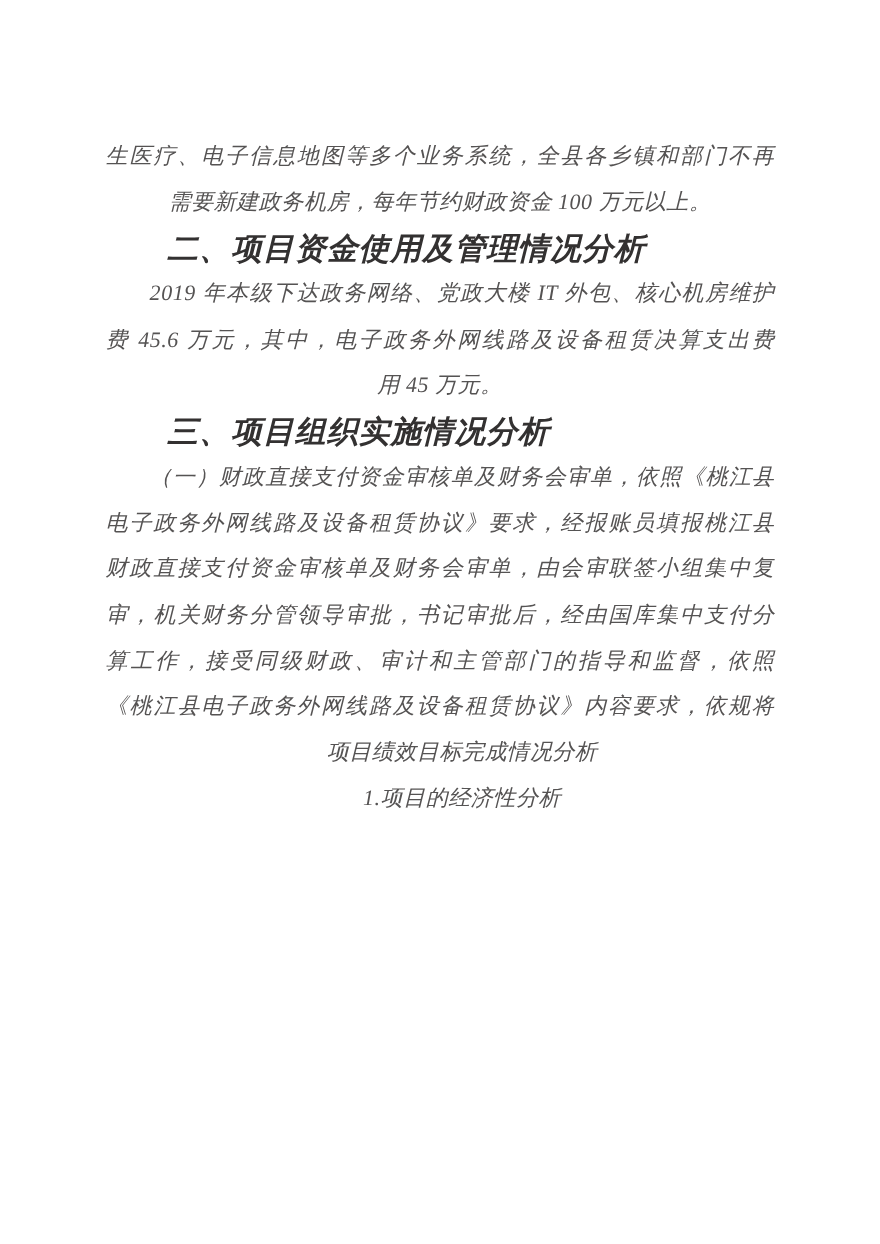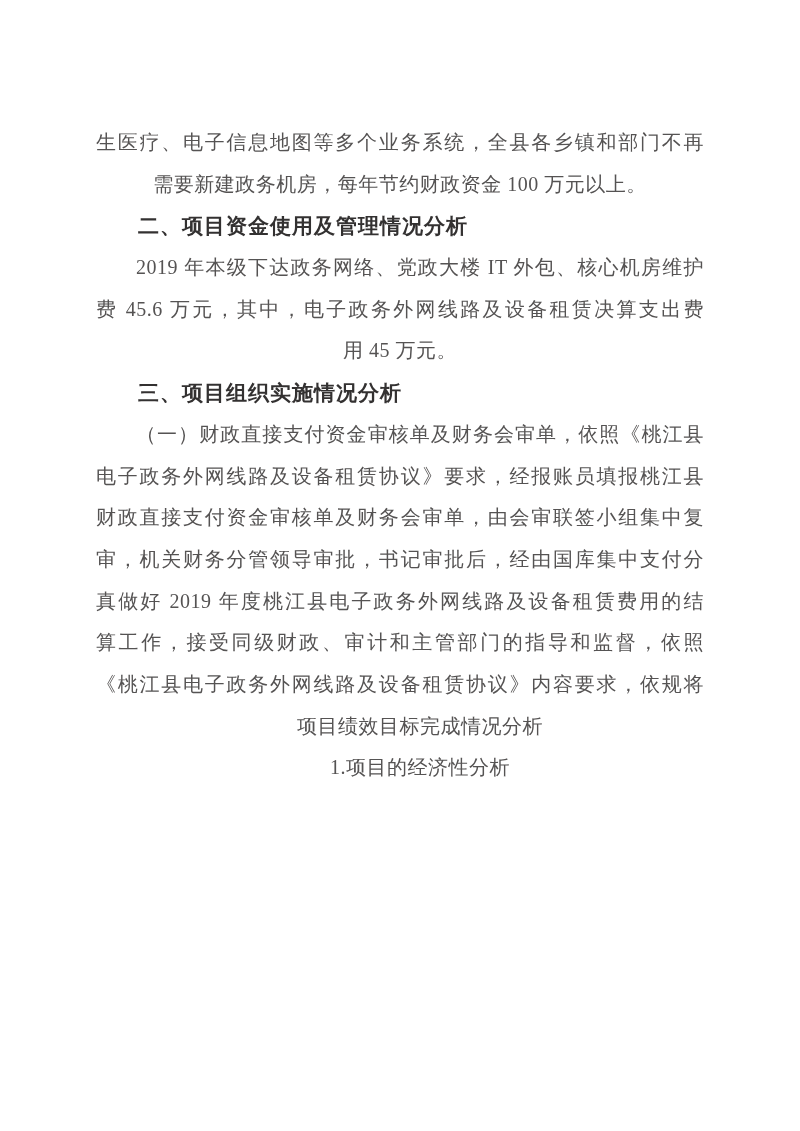--- a/index.html
+++ b/index.html
@@ -25,31 +25,32 @@
     position: absolute;
     left: 96px;
     top: 122px;
     width: 608px;
   }
   .line {
     height: 41.7px;
     line-height: 41.7px;
     white-space: normal;
     overflow: visible;
+    font-style: italic;
   }
   .line.body {
     font-family: "Liberation Serif", "DejaVu Serif", serif;
     font-size: 20px;
     color: #555353;
     letter-spacing: 0.5px;
     text-align: center;
   }
   .line.heading {
     font-family: "Liberation Sans", "DejaVu Sans", sans-serif;
-    font-size: 21px;
+    font-size: 28px;
     font-weight: 700;
     color: #333131;
     letter-spacing: 1px;
     text-align: left;
   }
   .line.indent {
     text-indent: 2em;
   }
   .line.fill {
     text-align: justify;
@@ -65,19 +66,18 @@
       <div class="line body">需要新建政务机房，每年节约财政资金 100 万元以上。</div>
       <div class="line heading indent">二、项目资金使用及管理情况分析</div>
       <div class="line body indent fill">2019 年本级下达政务网络、党政大楼 IT 外包、核心机房维护</div>
       <div class="line body fill">费 45.6 万元，其中，电子政务外网线路及设备租赁决算支出费</div>
       <div class="line body">用 45 万元。</div>
       <div class="line heading indent">三、项目组织实施情况分析</div>
       <div class="line body indent fill">（一）财政直接支付资金审核单及财务会审单，依照《桃江县</div>
       <div class="line body fill">电子政务外网线路及设备租赁协议》要求，经报账员填报桃江县</div>
       <div class="line body fill">财政直接支付资金审核单及财务会审单，由会审联签小组集中复</div>
       <div class="line body fill">审，机关财务分管领导审批，书记审批后，经由国库集中支付分</div>
-      <div class="line body fill">真做好 2019 年度桃江县电子政务外网线路及设备租赁费用的结</div>
       <div class="line body fill">算工作，接受同级财政、审计和主管部门的指导和监督，依照</div>
       <div class="line body fill">《桃江县电子政务外网线路及设备租赁协议》内容要求，依规将</div>
       <div class="line body indent">项目绩效目标完成情况分析</div>
       <div class="line body indent">1.项目的经济性分析</div>
     </div>
 </div>
 
 </body></html>

